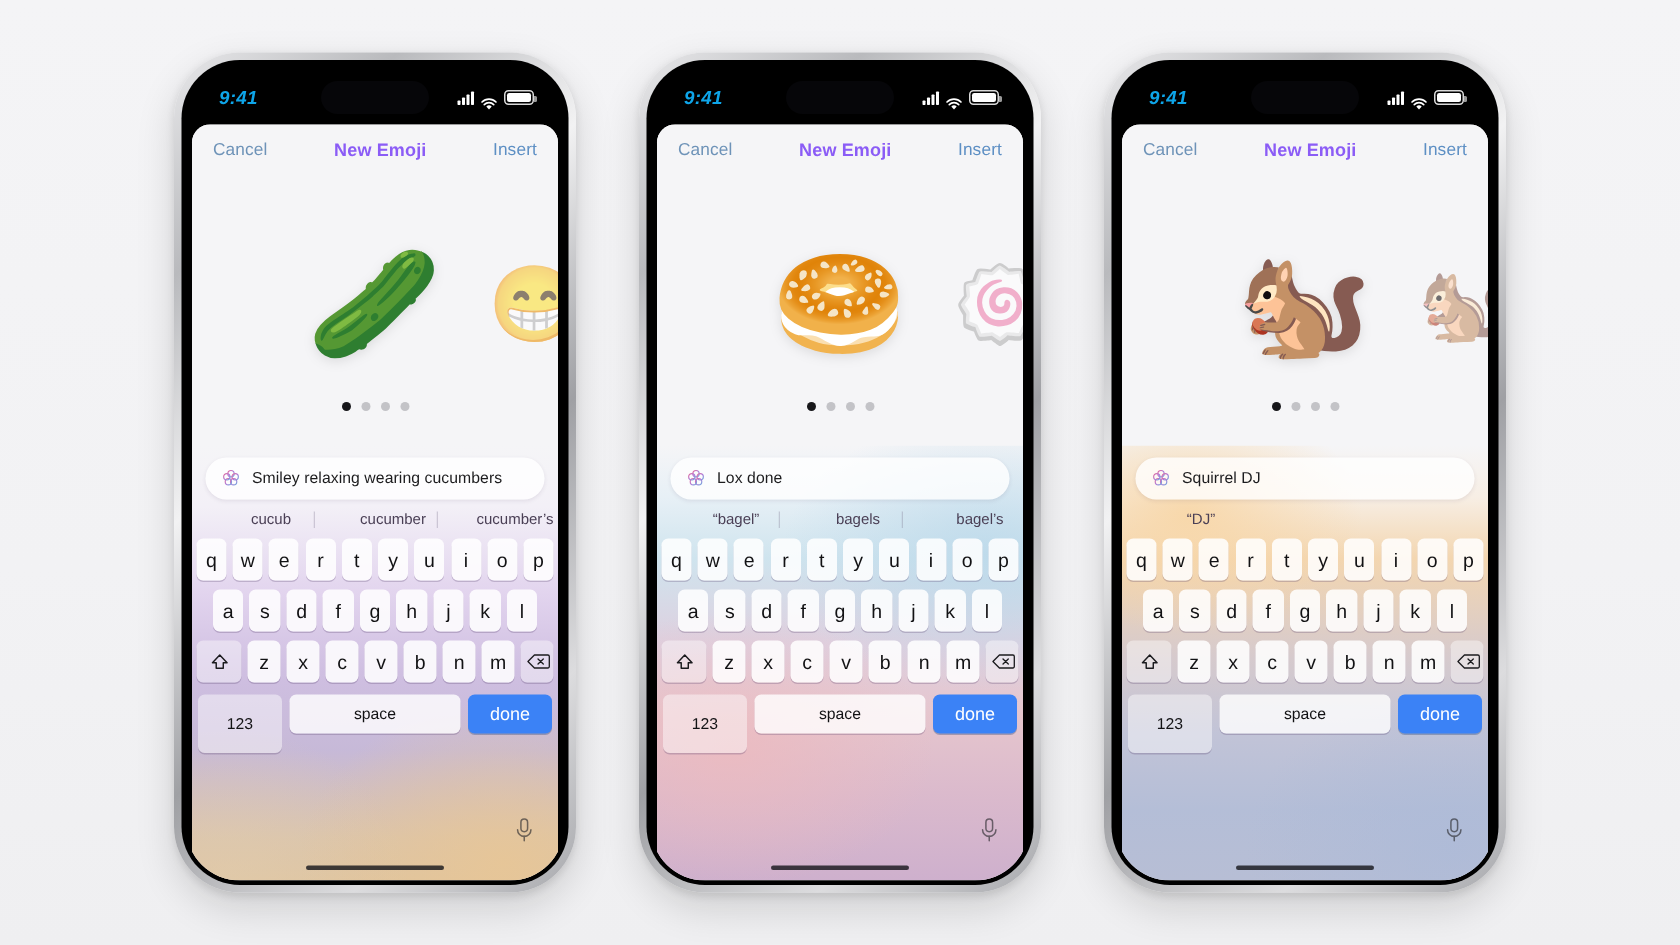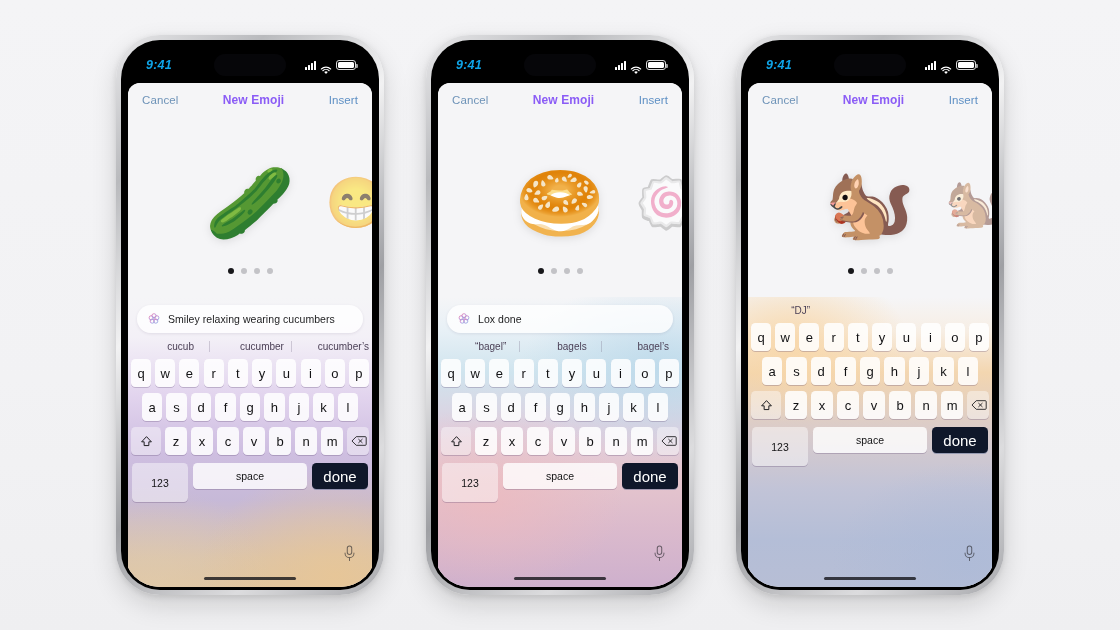--- a/index.html
+++ b/index.html
@@ -266,22 +266,22 @@
     color: #121214;
     box-shadow: 0 1px 0 rgba(90,70,110,.28);
     user-select: none;
   }
   .key.wide { flex: 0 0 30px; background: rgba(255,255,255,.42); }
   .key.dark { background: rgba(255,255,255,.42); }
   .krow.r4 { gap: 5px; padding: 0 1px; margin-top: 2px; }
   .key.num { flex: 0 0 56px; height: 39px; font-size: 10.5px; background: rgba(255,255,255,.45); }
   .key.space { flex: 1 1 auto; height: 26px; font-size: 10.5px; background: rgba(255,255,255,.80); }
   .key.done {
-    flex: 0 0 56px; height: 26px; font-size: 15px;
-    background: #0f172a; color: #fff; font-weight: 500;
+    flex: 0 0 56px; height: 26px; font-size: 12px;
+    background: #3b82f6; color: #fff; font-weight: 500;
     box-shadow: 0 1px 0 rgba(40,70,120,.35);
   }
   .shift-ic, .del-ic { width: 15px; height: 13px; }
 
   
   .kbbottom {
     flex: 0 0 auto;
     height: 46px;
     position: relative;
     display: flex;
@@ -651,20 +651,41 @@
                 <span class="dot"></span>
                 <span class="dot"></span>
                 <span class="dot"></span>
               </div>
           </div>
 
           <div class="kbwrap">
             <div class="kb-bg g-warm"></div>
             <div class="kb-content">
 
+              <div class="inputfield">
+                <span class="genmoji-icon">
+                  <svg viewBox="0 0 20 20" width="14" height="14">
+                    <defs>
+                        <linearGradient id="gm" x1="0" y1="0" x2="1" y2="1">
+                      <stop offset="0%" stop-color="#e46b9a"></stop>
+                          <stop offset="50%" stop-color="#b07bd8"></stop>
+                          <stop offset="100%" stop-color="#6fa8dc"></stop>
+                    </linearGradient>
+                      </defs>
+                    <g fill="none" stroke="url(#gm)" stroke-width="1.1">
+                      <circle cx="10" cy="5.4" r="3"></circle>
+                        <circle cx="14" cy="8.3" r="3"></circle>
+                      <circle cx="12.5" cy="13" r="3"></circle>
+                        <circle cx="7.5" cy="13" r="3"></circle>
+                        <circle cx="6" cy="8.3" r="3"></circle>
+                    </g>
+                  </svg>
+                </span>
+                <span class="input-text">Squirrel DJ</span>
+              </div>
 
               <div class="suggestions">
                   <div class="sug">“DJ”</div>
                   <div class="sug empty"></div>
                   <div class="sug empty"></div>
                 </div>
 
               <div class="keys">
                 <div class="krow r1">
                     <div class="key">q</div>

